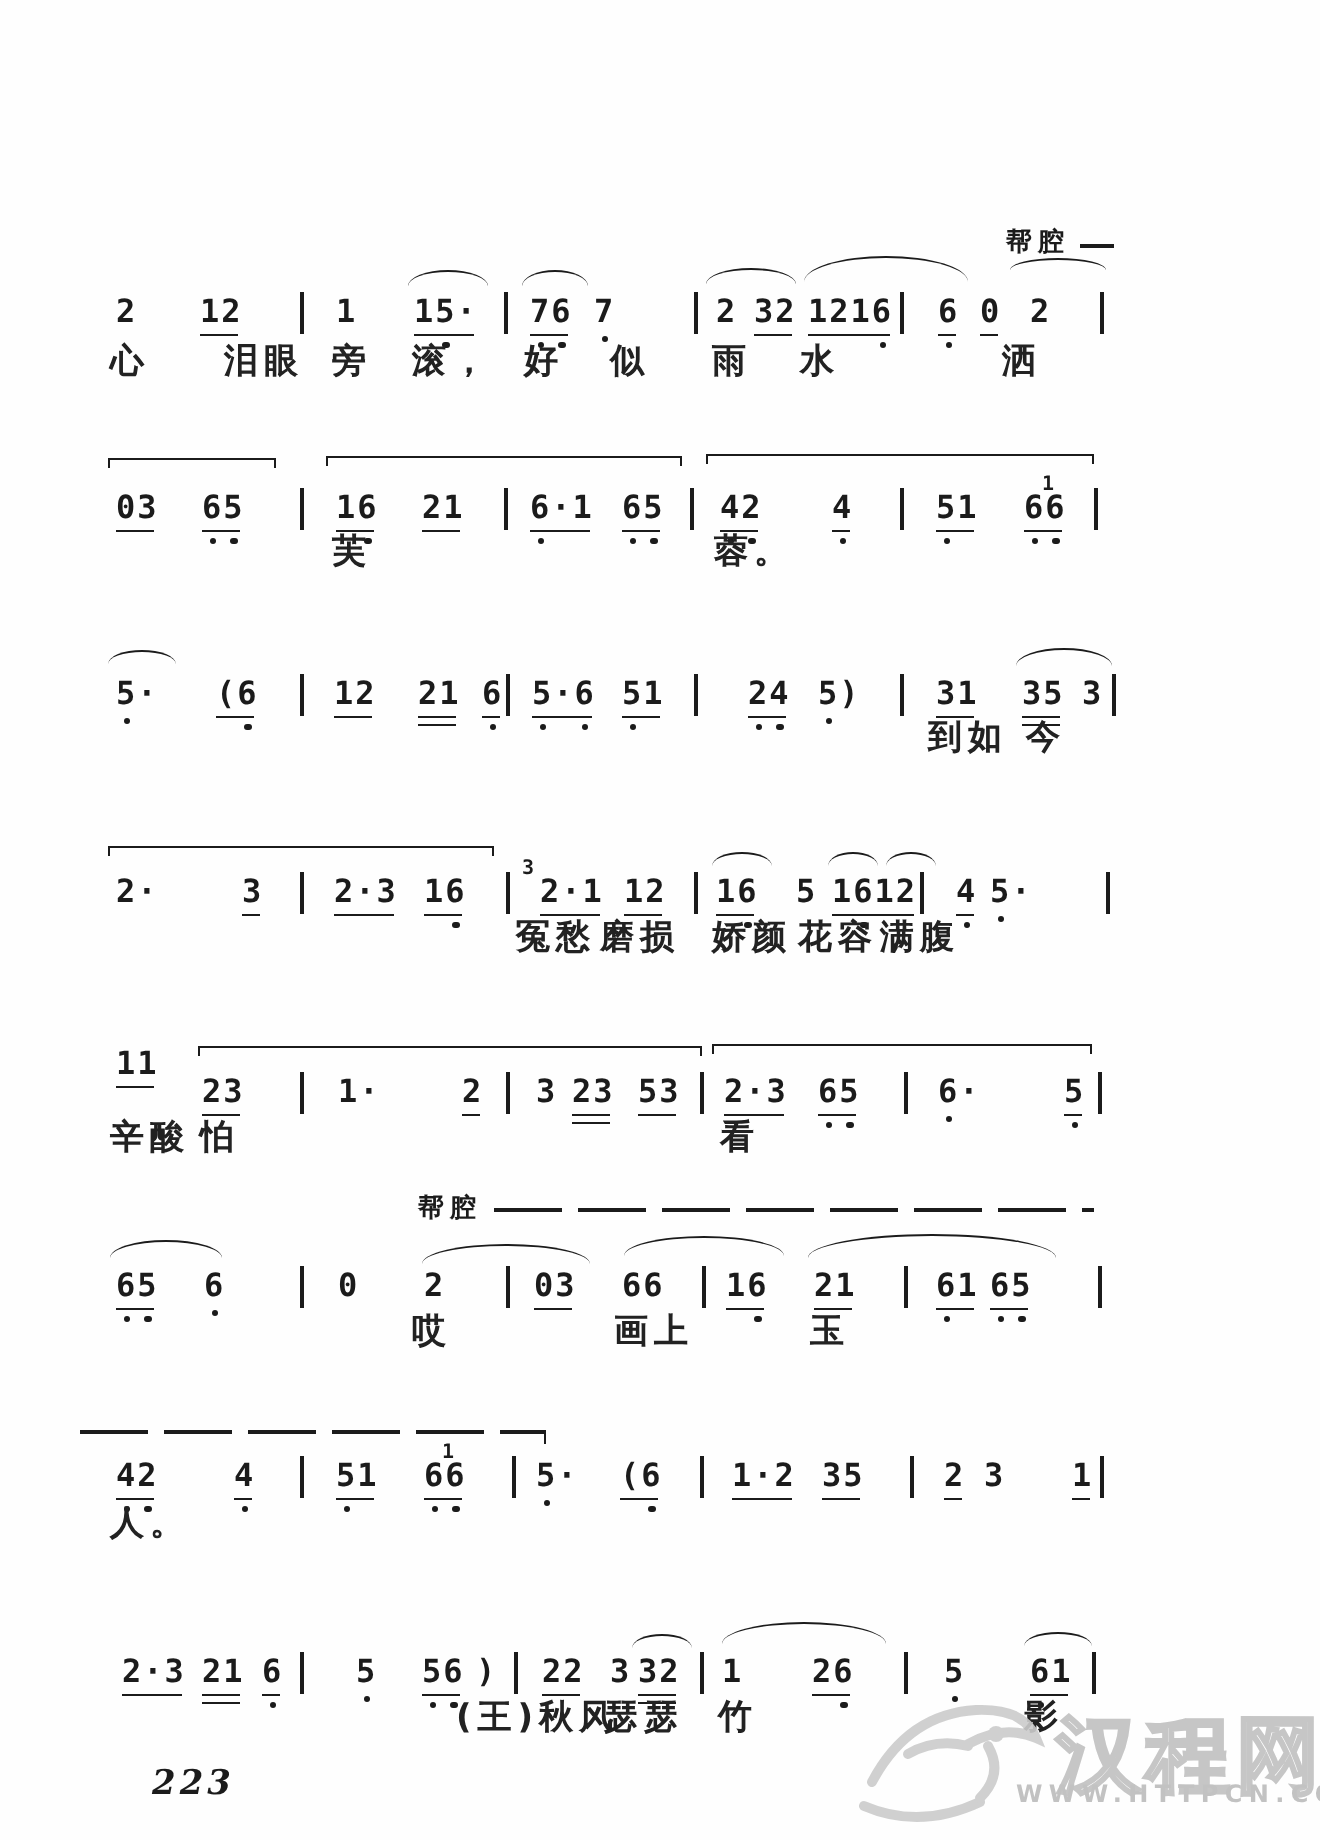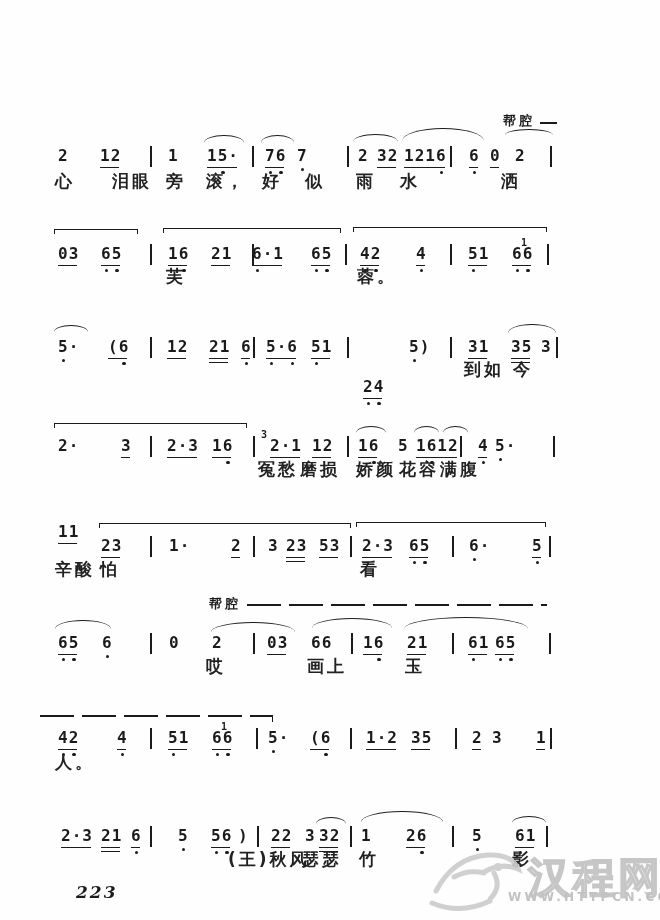--- a/index.html
+++ b/index.html
@@ -80,21 +80,21 @@
       <div class="lyric" style="left: 305px; top: 172px;">似</div>
       <div class="lyric" style="left: 356px; top: 172px;">雨</div>
       <div class="lyric" style="left: 400px; top: 172px;">水</div>
       <div class="lyric" style="left: 501px; top: 172px;">洒</div>
       <div class="tok u1" style="left: 58px; top: 245px;"><span class="ch">0</span><span class="ch">3</span></div>
       <div class="tok u1" style="left: 101px; top: 245px;"><span class="ch lo">6</span><span class="ch lo">5</span></div>
       <div class="bar" style="left: 150px; top: 244px;"></div>
       <div class="tok u1" style="left: 168px; top: 245px;"><span class="ch">1</span><span class="ch lo">6</span></div>
       <div class="tok u1" style="left: 211px; top: 245px;"><span class="ch">2</span><span class="ch">1</span></div>
       <div class="bar" style="left: 252px; top: 244px;"></div>
-      <div class="tok u1" style="left: 252px; top: 245px;"><span class="ch lo">6</span><span class="ch">·</span><span class="ch">1</span></div>
+      <div class="tok u1" style="left: 265px; top: 245px;"><span class="ch lo">6</span><span class="ch">·</span><span class="ch">1</span></div>
       <div class="tok u1" style="left: 311px; top: 245px;"><span class="ch lo">6</span><span class="ch lo">5</span></div>
       <div class="bar" style="left: 345px; top: 244px;"></div>
       <div class="tok u1" style="left: 360px; top: 245px;"><span class="ch lo">4</span><span class="ch lo">2</span></div>
       <div class="tok u1" style="left: 416px; top: 245px;"><span class="ch lo">4</span></div>
       <div class="bar" style="left: 450px; top: 244px;"></div>
       <div class="tok u1" style="left: 468px; top: 245px;"><span class="ch lo">5</span><span class="ch">1</span></div>
       <div class="tok u1" style="left: 512px; top: 245px;"><span class="ch lo">6</span><span class="ch lo">6</span><span class="sup mid">1</span></div>
       <div class="bar" style="left: 547px; top: 244px;"></div>
       <div class="slur flat" style="left: 54px; top: 229px; width: 84px; height: 6px;"></div>
       <div class="slur flat" style="left: 163px; top: 228px; width: 178px; height: 6px;"></div>
@@ -104,21 +104,21 @@
       <div class="tok u0" style="left: 58px; top: 338px;"><span class="ch lo">5</span><span class="ch">·</span></div>
       <div class="tok u1" style="left: 108px; top: 338px;"><span class="ch">(</span><span class="ch lo">6</span></div>
       <div class="bar" style="left: 150px; top: 337px;"></div>
       <div class="tok u1" style="left: 167px; top: 338px;"><span class="ch">1</span><span class="ch">2</span></div>
       <div class="tok u2" style="left: 209px; top: 338px;"><span class="ch">2</span><span class="ch">1</span></div>
       <div class="tok u1" style="left: 241px; top: 338px;"><span class="ch lo">6</span></div>
       <div class="bar" style="left: 253px; top: 337px;"></div>
       <div class="tok u1" style="left: 266px; top: 338px;"><span class="ch lo">5</span><span class="ch">·</span><span class="ch lo">6</span></div>
       <div class="tok u1" style="left: 311px; top: 338px;"><span class="ch lo">5</span><span class="ch">1</span></div>
       <div class="bar" style="left: 347px; top: 337px;"></div>
-      <div class="tok u1" style="left: 363px; top: 338px; margin-top: 40px;"><span class="ch lo">2</span><span class="ch lo">4</span></div>
+      <div class="tok u1" style="left: 374px; top: 338px;"><span class="ch lo">2</span><span class="ch lo">4</span></div>
       <div class="tok u0" style="left: 409px; top: 338px;"><span class="ch lo">5</span><span class="ch">)</span></div>
       <div class="bar" style="left: 450px; top: 337px;"></div>
       <div class="tok u1" style="left: 468px; top: 338px;"><span class="ch">3</span><span class="ch">1</span></div>
       <div class="tok u2" style="left: 511px; top: 338px;"><span class="ch">3</span><span class="ch">5</span></div>
       <div class="tok u0" style="left: 541px; top: 338px;"><span class="ch">3</span></div>
       <div class="bar" style="left: 556px; top: 337px;"></div>
       <div class="slur arc" style="left: 54px; top: 325px; width: 34px; height: 7px;"></div>
       <div class="slur arc" style="left: 508px; top: 324px; width: 48px; height: 9px;"></div>
       <div class="lyric" style="left: 464px; top: 360px;">到如</div>
       <div class="lyric" style="left: 513px; top: 360px;">今</div>

